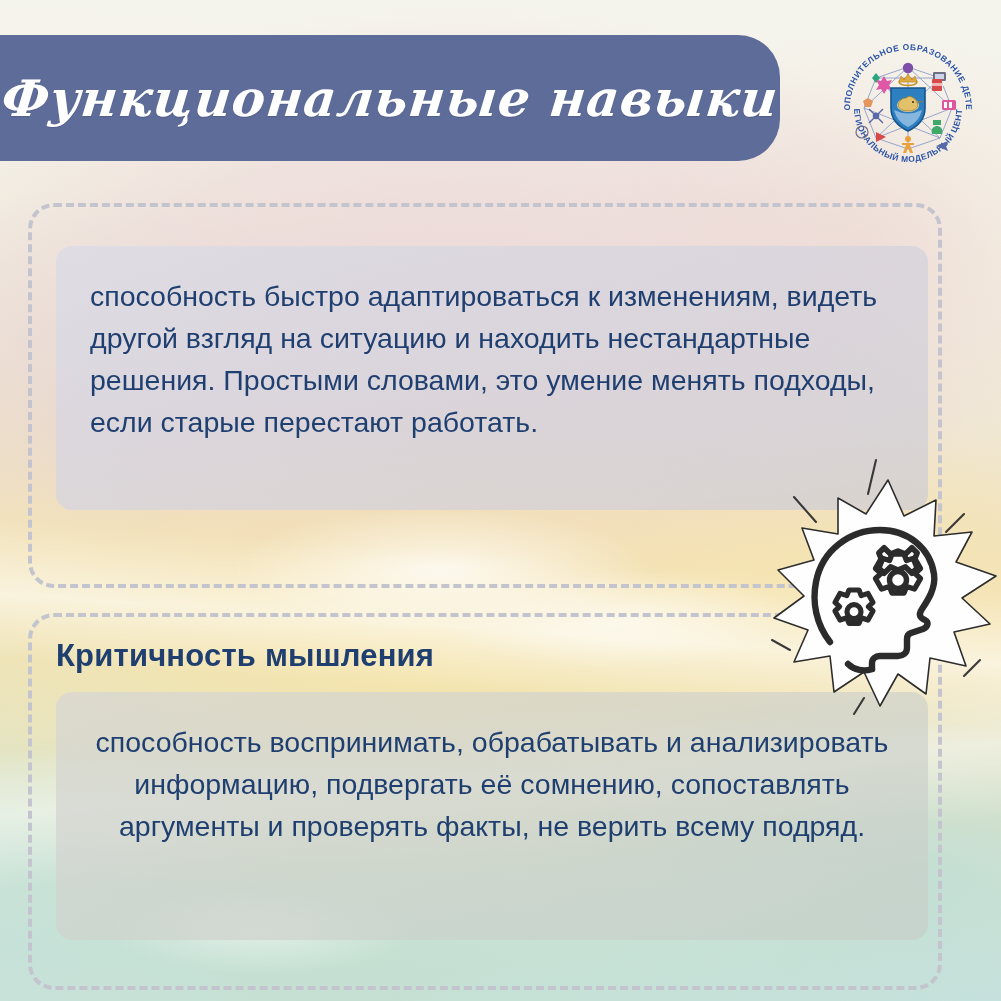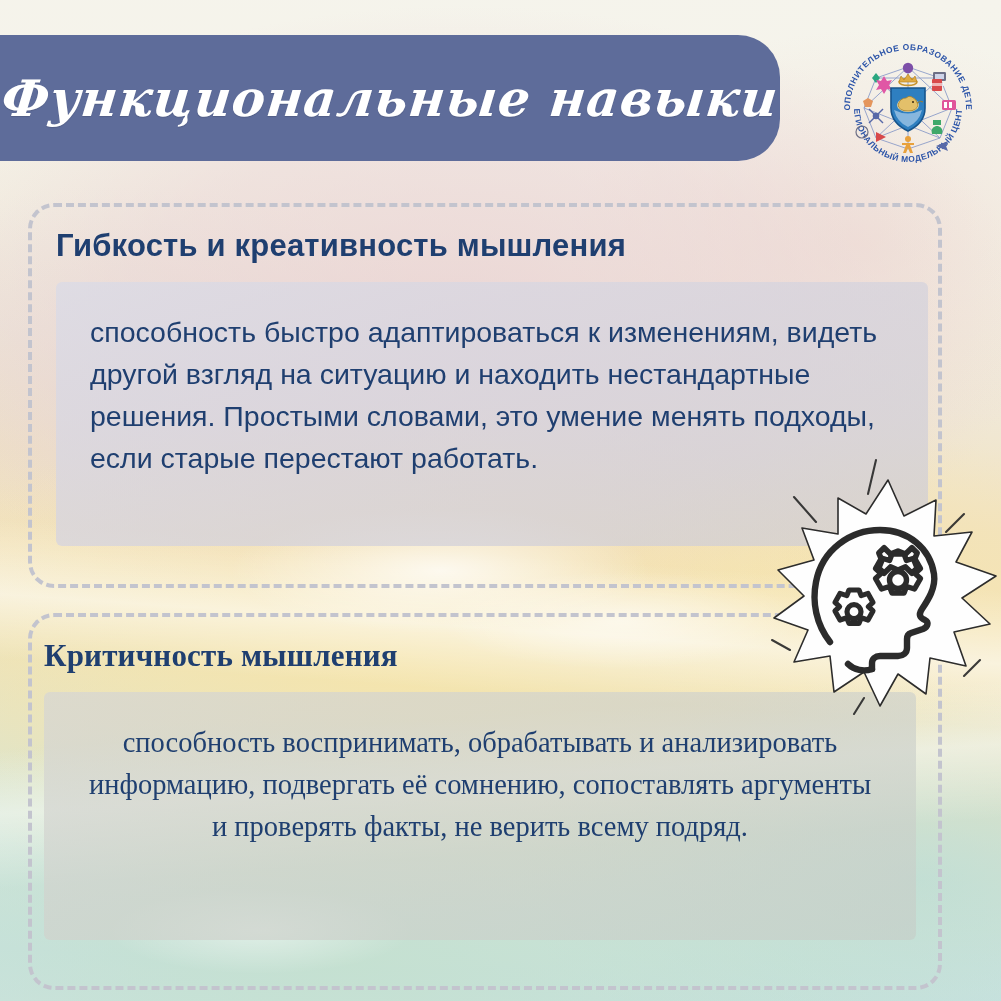--- a/index.html
+++ b/index.html
@@ -96,21 +96,21 @@
 
   .section { position:absolute; z-index:5; }
   .section-heading {
     color:#1f3f70;
     font-weight:700;
     font-size:31px;
     letter-spacing:.2px;
     white-space:nowrap;
   }
   .panel {
-    border-radius: 6px;
+    border-radius: 16px;
     padding: 30px 34px 26px 34px;
   }
   .panel-1 {
     background: linear-gradient(160deg, rgba(219,219,230,.80) 0%, rgba(214,212,222,.78) 48%, rgba(207,205,212,.72) 100%);
   }
   .panel-2 {
     background: linear-gradient(160deg, rgba(214,214,212,.72) 0%, rgba(208,210,204,.70) 45%, rgba(198,206,200,.68) 100%);
     text-align: center;
   }
   .panel p {
@@ -118,21 +118,21 @@
     font-size:28.5px;
     line-height:1.47;
     font-weight:400;
   }
 
   
   #section-1 { left:56px; top:228px; width:874px; }
   #section-1 .panel { margin-top:18px; width:872px; min-height:264px; }
 
   
-  #section-2 { left:44px; top:638px; width:874px;font-family:Liberation Serif, serif; }
+  #section-2 { left:56px; top:638px; width:874px; }
   #section-2 .panel { margin-top:18px; width:872px; min-height:248px; }
 
   
   #burst { position:absolute; left:768px; top:452px; width:240px; height:272px; z-index:7; }
   #burst svg { display:block; width:100%; height:100%; }
 </style>
 </head>
 <body>
 
 <div id="bg">
@@ -220,21 +220,20 @@
         <path d="M9,0 q4,-3 6,-1" stroke="#a07c2a" stroke-width="1" fill="none"></path>
       </g>
     </g>
   </svg>
 </div>
 
 <div class="dashbox" id="dashbox-1"></div>
 <div class="dashbox" id="dashbox-2"></div>
 
 <div class="section" id="section-1">
-  <div class="section-heading">Гибкость и креативность мышления</div>
   <div class="panel panel-1">
     <p>способность быстро адаптироваться к изменениям, видеть другой взгляд на ситуацию и находить нестандартные решения. Простыми словами, это умение менять подходы, если старые перестают работать.</p>
   </div>
 </div>
 
 <div class="section" id="section-2">
   <div class="section-heading">Критичность мышления</div>
   <div class="panel panel-2">
     <p>способность воспринимать, обрабатывать и анализировать информацию, подвергать её сомнению, сопоставлять аргументы и проверять факты, не верить всему подряд.</p>
   </div>

